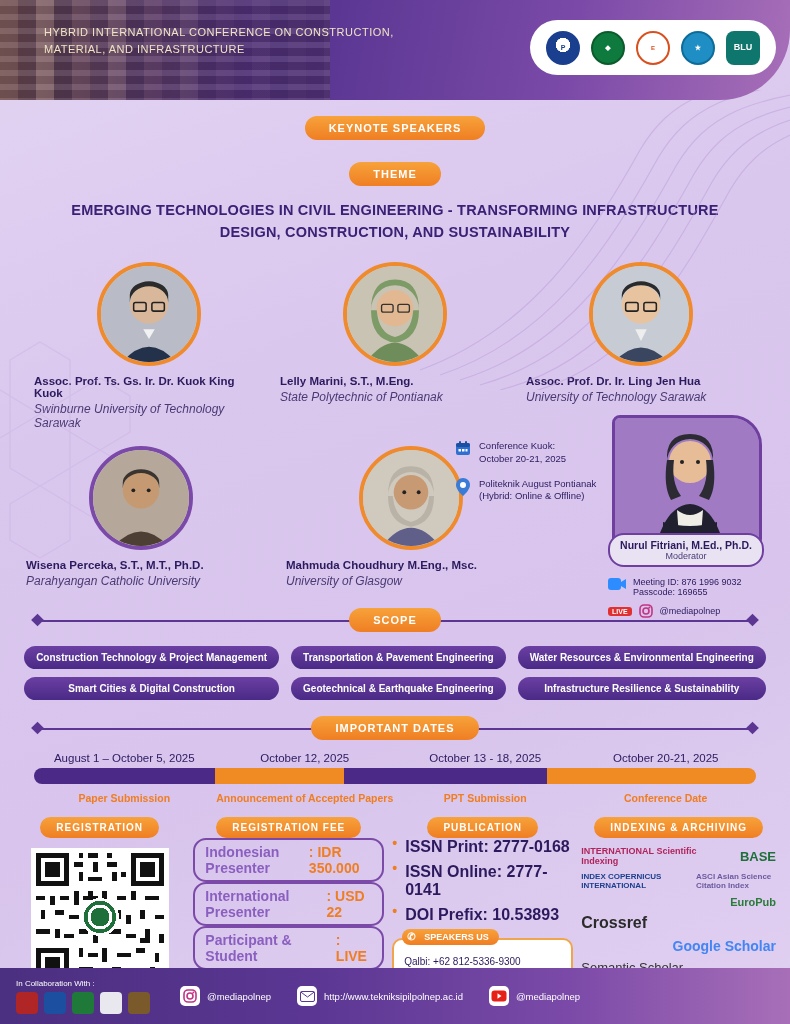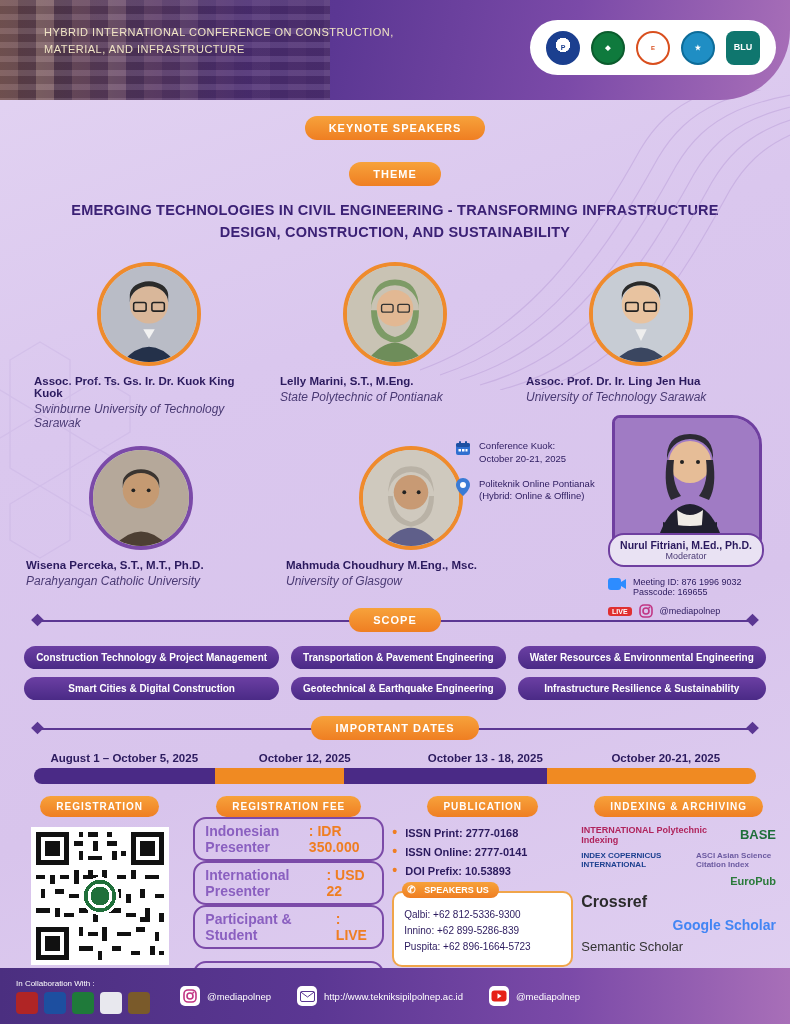--- a/index.html
+++ b/index.html
@@ -126,21 +126,21 @@
   .scope-col { display: flex; flex-direction: column; gap: 8px; }
   .scope-item {
     background: linear-gradient(180deg,#6b3fa3,#4a2a86);
     color: #fff; font-size: 10px; font-weight: bold; border-radius: 13px;
     padding: 6px 12px; text-align: center; white-space: nowrap;
   }
 
   
   .dates-wrap { margin-top: 12px; padding: 0 34px; position: relative; }
   .dates-labels { display: flex; margin-top: 10px; }
-  .dates-label { font-size: 11.5px; font-weight: bold; color: #2b1a5e; text-align: center; }
+  .dates-label { font-size: 11.5px; font-weight: normal; color: #2b1a5e; text-align: center; }
   .dates-bar { display: flex; height: 16px; border-radius: 8px; overflow: hidden; margin-top: 4px; }
   .seg { height: 100%; }
   .seg.p { background: #4a2a86; }
   .seg.o { background: #f08a22; }
   .dates-sub { display: flex; margin-top: 8px; }
   .dates-sub div { font-size: 10.5px; font-weight: bold; color: #ef7e22; text-align: center; line-height: 1.3; }
 
   
   .bottom { display: flex; padding: 12px 14px 0; gap: 8px; }
   .col { }
@@ -154,21 +154,21 @@
     border: 2px solid #7b4aa8; border-radius: 13px; display: flex; justify-content: space-between;
     padding: 4px 10px; margin-top: 0; font-size: 14px; color: #ef7e22; font-weight: bold;
   }
   .fee-row .lab { color: #8a5fc0; }
   .sub-link-box {
     border: 2px solid #7b4aa8; border-radius: 13px; text-align: center; margin-top: 12px; padding: 7px 6px;
   }
   .sub-link-box .t { color: #4a2a86; font-size: 11.5px; font-weight: bold; }
   .sub-link-box .u { color: #ef7e22; font-size: 11px; font-weight: bold; margin-top: 6px; }
 
-  .pub-list { margin-top: 10px; font-size: 11px; color: #2b1a5e; font-weight: bold; }
+  .pub-list { margin-top: 0; font-size: 16px; color: #2b1a5e; font-weight: bold; }
   .pub-list li { margin-bottom: 7px; list-style: none; position: relative; padding-left: 13px; }
   .pub-list li:before { content: "•"; color: #ef7e22; position: absolute; left: 0; font-size: 14px; top:-3px;}
 
   .contact-card {
     background: #fff; border: 2px solid #f0a54a; border-radius: 10px; margin-top: 14px; padding: 16px 10px 8px;
     position: relative;
   }
   .contact-head {
     position: absolute; top: -11px; left: 8px; background: linear-gradient(180deg,#f7a23b,#ef7e22);
     color: #fff; font-size: 9px; font-weight: bold; border-radius: 10px; padding: 3px 10px 3px 22px;
@@ -338,21 +338,21 @@
         <div>Conference Kuok:</div>
         <div>October 20-21,  2025</div>
       </div>
     </div>
     <div class="info-line">
       <svg width="16" height="18" viewBox="0 0 16 18">
         <path d="M8,0 C4,0 1,3 1,7 C1,12 8,18 8,18 C8,18 15,12 15,7 C15,3 12,0 8,0z" fill="#3a7bd5"></path>
           <circle cx="8" cy="7" r="3" fill="#fff"></circle>
       </svg>
       <div class="txt">
-        <div>Politeknik Online Pontianak</div>
+        <div>Politeknik August Pontianak</div>
         <div>(Hybrid: Online &amp; Offline)</div>
       </div>
     </div>
   </div>
 
   <div class="mod-card">
     <div class="mod-frame">
       <svg viewBox="0 0 150 132" width="150" height="132">
         <rect width="150" height="132" fill="#a07bc4"></rect>
         <circle cx="75" cy="44" r="21" fill="#e6bd97"></circle>
@@ -422,20 +422,26 @@
         <div class="dates-label" style="width:25%">August 1 – October 5, 2025</div>
         <div class="dates-label" style="width:25%">October 12, 2025</div>
         <div class="dates-label" style="width:25%">October 13 - 18, 2025</div>
         <div class="dates-label" style="width:25%">October 20-21, 2025</div>
       </div>
       <div class="dates-bar">
         <div class="seg p" style="width:25%"></div>
         <div class="seg o" style="width:18%"></div>
         <div class="seg p" style="width:28%"></div>
         <div class="seg o" style="width:29%"></div>
+      </div>
+      <div class="dates-sub">
+        <div style="width:25%">Paper Submission</div>
+        <div style="width:25%">Announcement of Accepted Papers</div>
+        <div style="width:25%">PPT Submission</div>
+        <div style="width:25%">Conference Date</div>
       </div>
     </div>
   </div>
 
   <div class="bottom">
 
     <div class="col" style="width:176px;">
       <div class="col-title"><span class="pill">REGISTRATION</span></div>
       <div class="qr">
         <svg viewBox="0 0 29 29" width="138" height="138" shape-rendering="crispEdges">
@@ -548,21 +554,21 @@
         <div class="c">Qalbi: +62 812-5336-9300</div>
         <div class="c">Innino: +62 899-5286-839</div>
         <div class="c">Puspita: +62 896-1664-5723</div>
       </div>
     </div>
 
     <div class="col" style="width:200px;">
       <div class="col-title"><span class="pill">INDEXING &amp; ARCHIVING</span></div>
       <div class="index-grid">
         <div class="idx-row">
-          <span class="idx" style="color:#b0245c;font-weight:bold;font-size:9px;">INTERNATIONAL Polytechnic Indexing</span>
+          <span class="idx" style="color:#b0245c;font-weight:bold;font-size:9px;">INTERNATIONAL Scientific Indexing</span>
           <span class="idx" style="color:#1f6f3a;font-weight:bold;font-size:13px;">BASE</span>
         </div>
         <div class="idx-row">
           <span class="idx" style="color:#1b3f8f;font-weight:bold;font-size:8px;width:86px;">INDEX COPERNICUS INTERNATIONAL</span>
           <span class="idx" style="color:#6b5aa0;font-weight:bold;font-size:8px;width:80px;">ASCI Asian Science Citation Index</span>
         </div>
         <div class="idx-row">
           <span class="idx" style="color:#2a7a3a;font-weight:bold;font-size:11px;margin-left:auto;">EuroPub</span>
         </div>
         <div class="idx-row">

